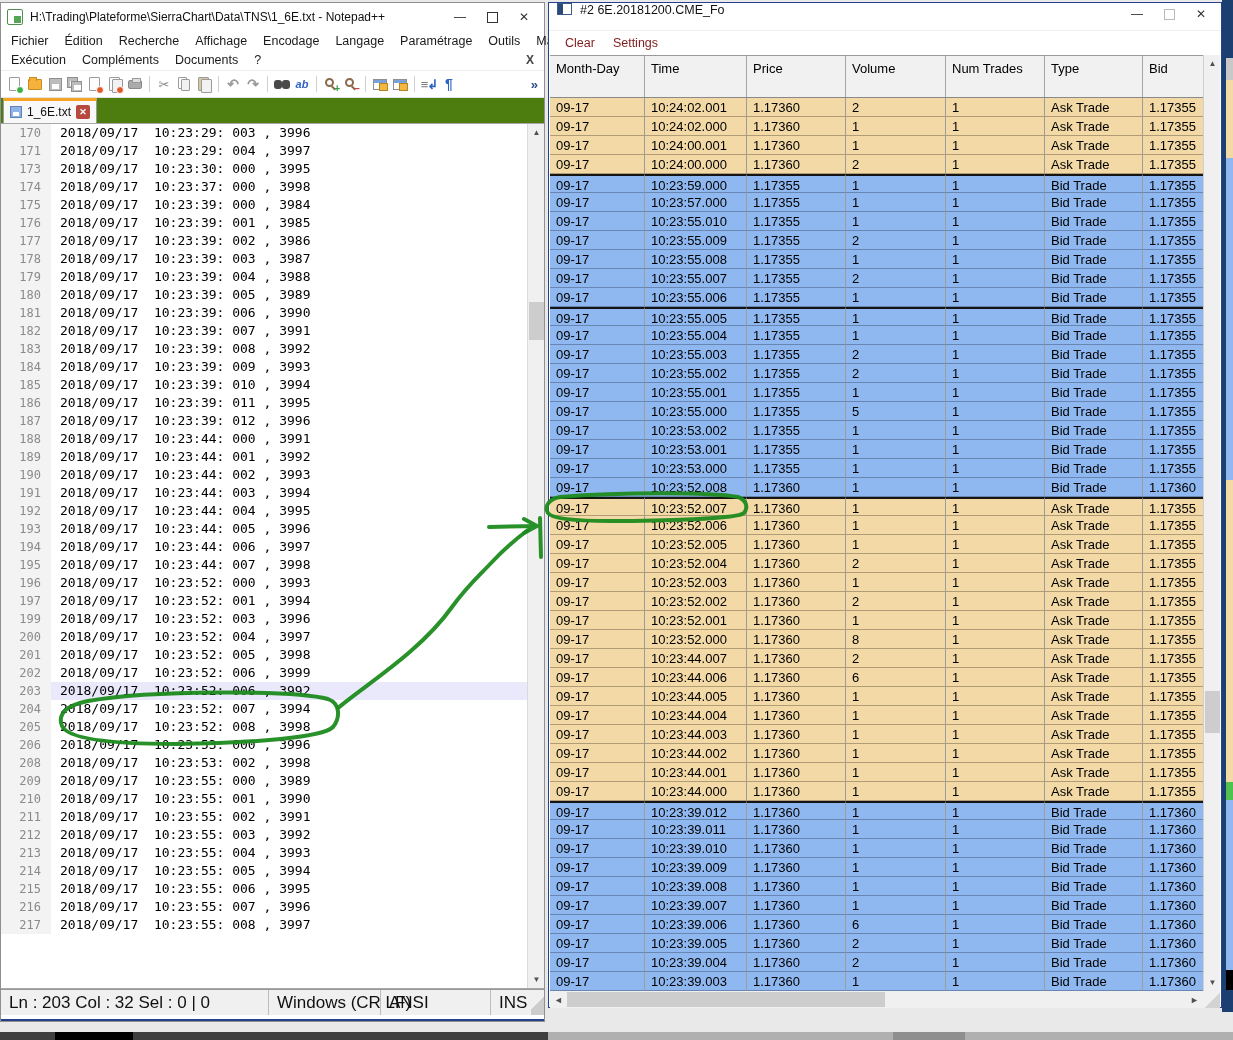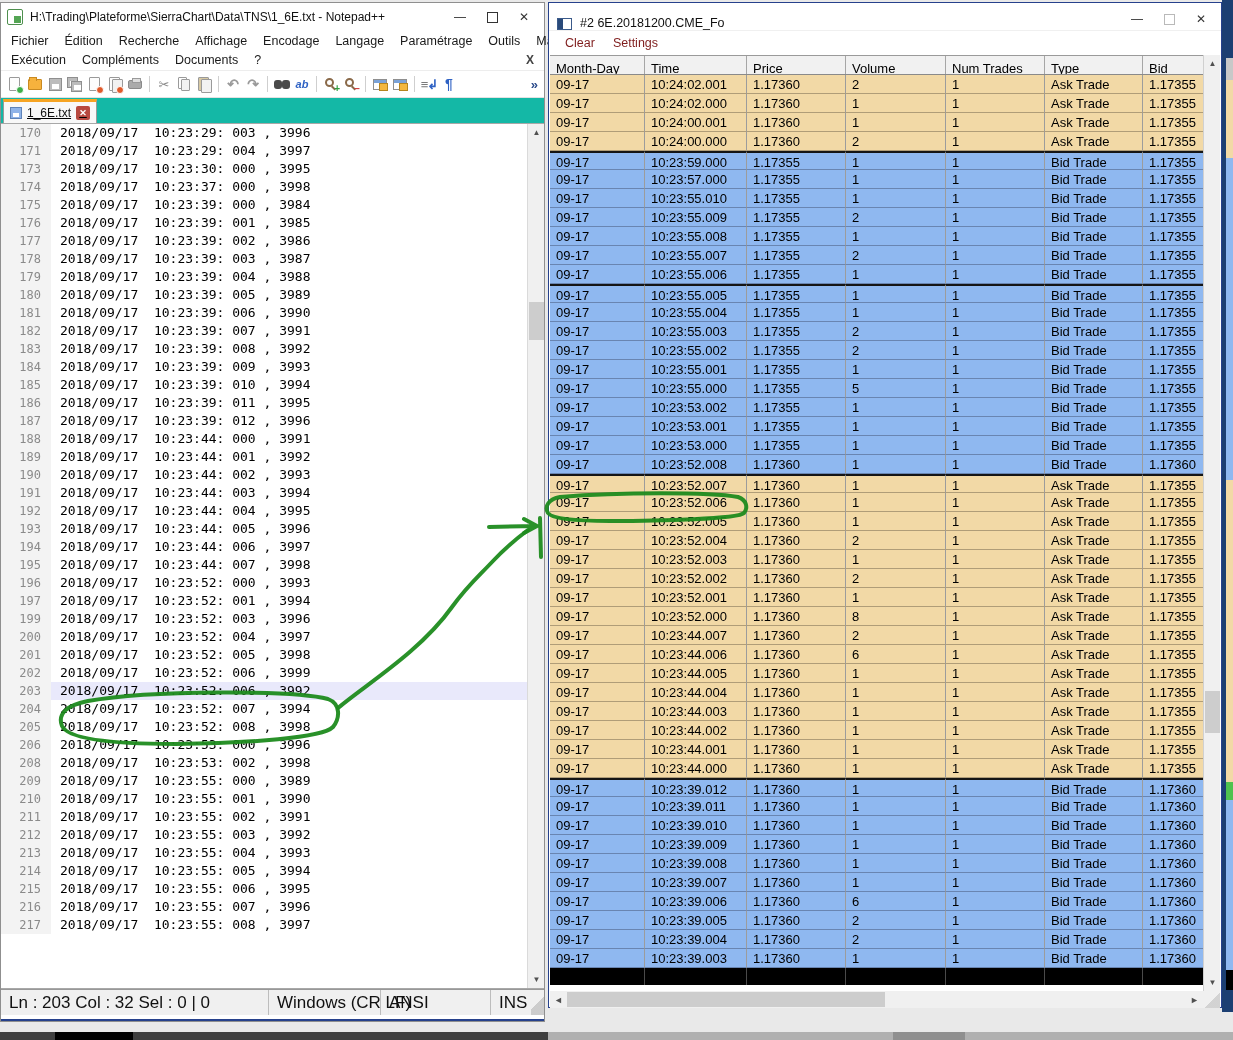--- a/index.html
+++ b/index.html
@@ -42,21 +42,21 @@
   .mag::after{content:"";position:absolute;right:-4px;bottom:-4px;width:5px;height:2px;background:#8a6a4a;transform:rotate(45deg);}
   .plus,.minus{position:absolute;right:0;bottom:0;font-size:10px;font-weight:bold;line-height:9px;}
   .plus{color:#2f9e3f;} .minus{color:#d03a3a;}
   .lockwin{position:absolute;left:2px;top:3px;width:14px;height:11px;background:#fff;border:1px solid #8f8f8f;}
   .lockwin::before{content:"";position:absolute;left:0;top:0;width:100%;height:3px;background:#7aa2d8;}
   .lockwin::after{content:"";position:absolute;right:-2px;bottom:-2px;width:7px;height:6px;background:#f3b73f;border:1px solid #b5851f;}
   .wrapico{font-size:13px;color:#7a7a7a;letter-spacing:-1px;}
   .wrapico b{color:#2f62c4;}
   .pilcrow{font-size:14px;color:#2f62c4;font-weight:bold;}
   .overflow{margin-left:auto;font-size:13px;color:#2a4a8a;font-weight:bold;padding-right:2px;}
-  .np-tabbar{height:27px;background:#14b8a6;border-bottom:1px solid #9a9a9a;display:flex;align-items:center;text-decoration:underline;}
+  .np-tabbar{height:27px;background:#4d7c0f;border-bottom:1px solid #9a9a9a;display:flex;align-items:flex-start;}
   .tab{height:25px;margin-left:2px;background:#f8f8f8;border:1px solid #9a9a9a;border-bottom:none;border-top:3px solid #f6a423;display:flex;align-items:center;padding:0 6px;gap:5px;}
   .tab-floppy{width:12px;height:12px;background:#8fb3e8;border:1px solid #5f83b8;position:relative;}
   .tab-floppy::after{content:"";position:absolute;left:2px;bottom:1px;width:6px;height:4px;background:#fff;}
   .tab-label{font-size:12px;color:#111;}
   .tab-close{width:14px;height:14px;background:#b8493f;border-radius:2px;color:#fff;font-size:9px;font-weight:bold;display:flex;align-items:center;justify-content:center;}
   .np-editor{position:absolute;left:0;top:120px;width:543px;height:866px;border-top:1px solid #a8a8a8;border-bottom:1px solid #a8a8a8;background:#fff;overflow:hidden;}
   #ed-lines{position:absolute;left:0;top:0;width:526px;}
   .ed-line{height:18px;display:flex;font-family:"DejaVu Sans Mono","Liberation Mono",monospace;font-size:13px;white-space:pre;align-items:center;}
   .ln{width:50px;padding-right:10px;text-align:right;color:#8a8a8a;background:#f3f3f3;font-size:12px;height:18px;line-height:18px;flex:0 0 auto;}
   .tx{flex:1;padding-left:9px;color:#000000;height:18px;line-height:18px;}
@@ -66,26 +66,26 @@
   .ed-thumb{position:absolute;left:1px;top:178px;width:15px;height:38px;background:#cdcdcd;}
   .np-status{position:absolute;left:0;top:986px;width:543px;height:26px;background:#f0f0f0;border-top:1px solid #989898;display:flex;align-items:center;font-size:17px;color:#111;}
   .st-seg{height:100%;display:flex;align-items:center;padding:0 8px;border-right:1px solid #bdbdbd;white-space:nowrap;}
   .st-pos{flex:1;}
   .st-eol{width:112px;} .st-enc{width:110px;} .st-ins{width:40px;border-right:none;}
   .st-grip{width:13px;height:100%;background:linear-gradient(135deg,transparent 50%,#b5b5b5 50%);opacity:.6;}
   .np-bottomstrip{position:absolute;left:0;top:1012px;width:543px;height:6px;background:#fff;border-bottom:2px solid #26418c;}
 
   
   #sc{left:548px;top:2px;width:674px;height:1006px;border:1px solid #26418c;}
-  .sc-titlebar{height:28px;display:flex;align-items:flex-end;padding:0 4px 0 8px;background:#fff;border-bottom:1px solid #f0f0f0;}
+  .sc-titlebar{height:28px;display:flex;align-items:flex-start;padding:0 4px 0 8px;background:#fff;border-bottom:1px solid #f0f0f0;}
   .sc-appicon{width:15px;height:12px;border:1px solid #3a5a8a;background:linear-gradient(90deg,#2a4a7a 0 40%,#fff 40%);flex:0 0 auto;}
   .sc-title{flex:1;font-size:12.5px;color:#111;padding-left:8px;}
   .sc-menubar{height:24px;display:flex;align-items:center;font-size:12.5px;color:#7f1d1d;padding-left:8px;gap:2px;}
   .sc-table{position:absolute;left:1px;top:52px;width:655px;}
-  .thead{display:flex;height:20px;background:#f1f1f1;border-bottom:1px solid #8a8a8a;border-top:1px solid #9a9a9a;}
+  .thead{display:flex;height:43px;background:#f1f1f1;border-bottom:1px solid #8a8a8a;border-top:1px solid #9a9a9a;}
   .th{font-size:13px;color:#000;padding:5px 0 0 6px;border-right:1px solid #a6a6a6;white-space:nowrap;overflow:hidden;}
   .trow{display:flex;height:19px;}
   .tc{font-size:13px;color:#000;padding:2px 0 0 6px;border-right:1px solid #9c9c9c;border-bottom:1px solid rgba(95,85,65,.45);white-space:nowrap;overflow:hidden;}
   .ask .tc{background:#f2d9a6;}
   .bid .tc{background:#8fb8f0;border-bottom-color:rgba(60,70,100,.45);}
   .trow.sep .tc{border-top:2px solid #151515;}
   .c0{width:95px;} .c1{width:102px;} .c2{width:99px;} .c3{width:100px;} .c4{width:99px;} .c5{width:98px;} .c6{width:62px;border-right:none;}
   .blackrow{height:17px;background:#000;display:flex;}
   .blackrow span{border-right:1px solid #4a4a4a;height:100%;}
   .sc-vscroll{position:absolute;right:1px;top:52px;width:17px;height:936px;background:#f0f0f0;border-left:1px solid #d0d0d0;}

